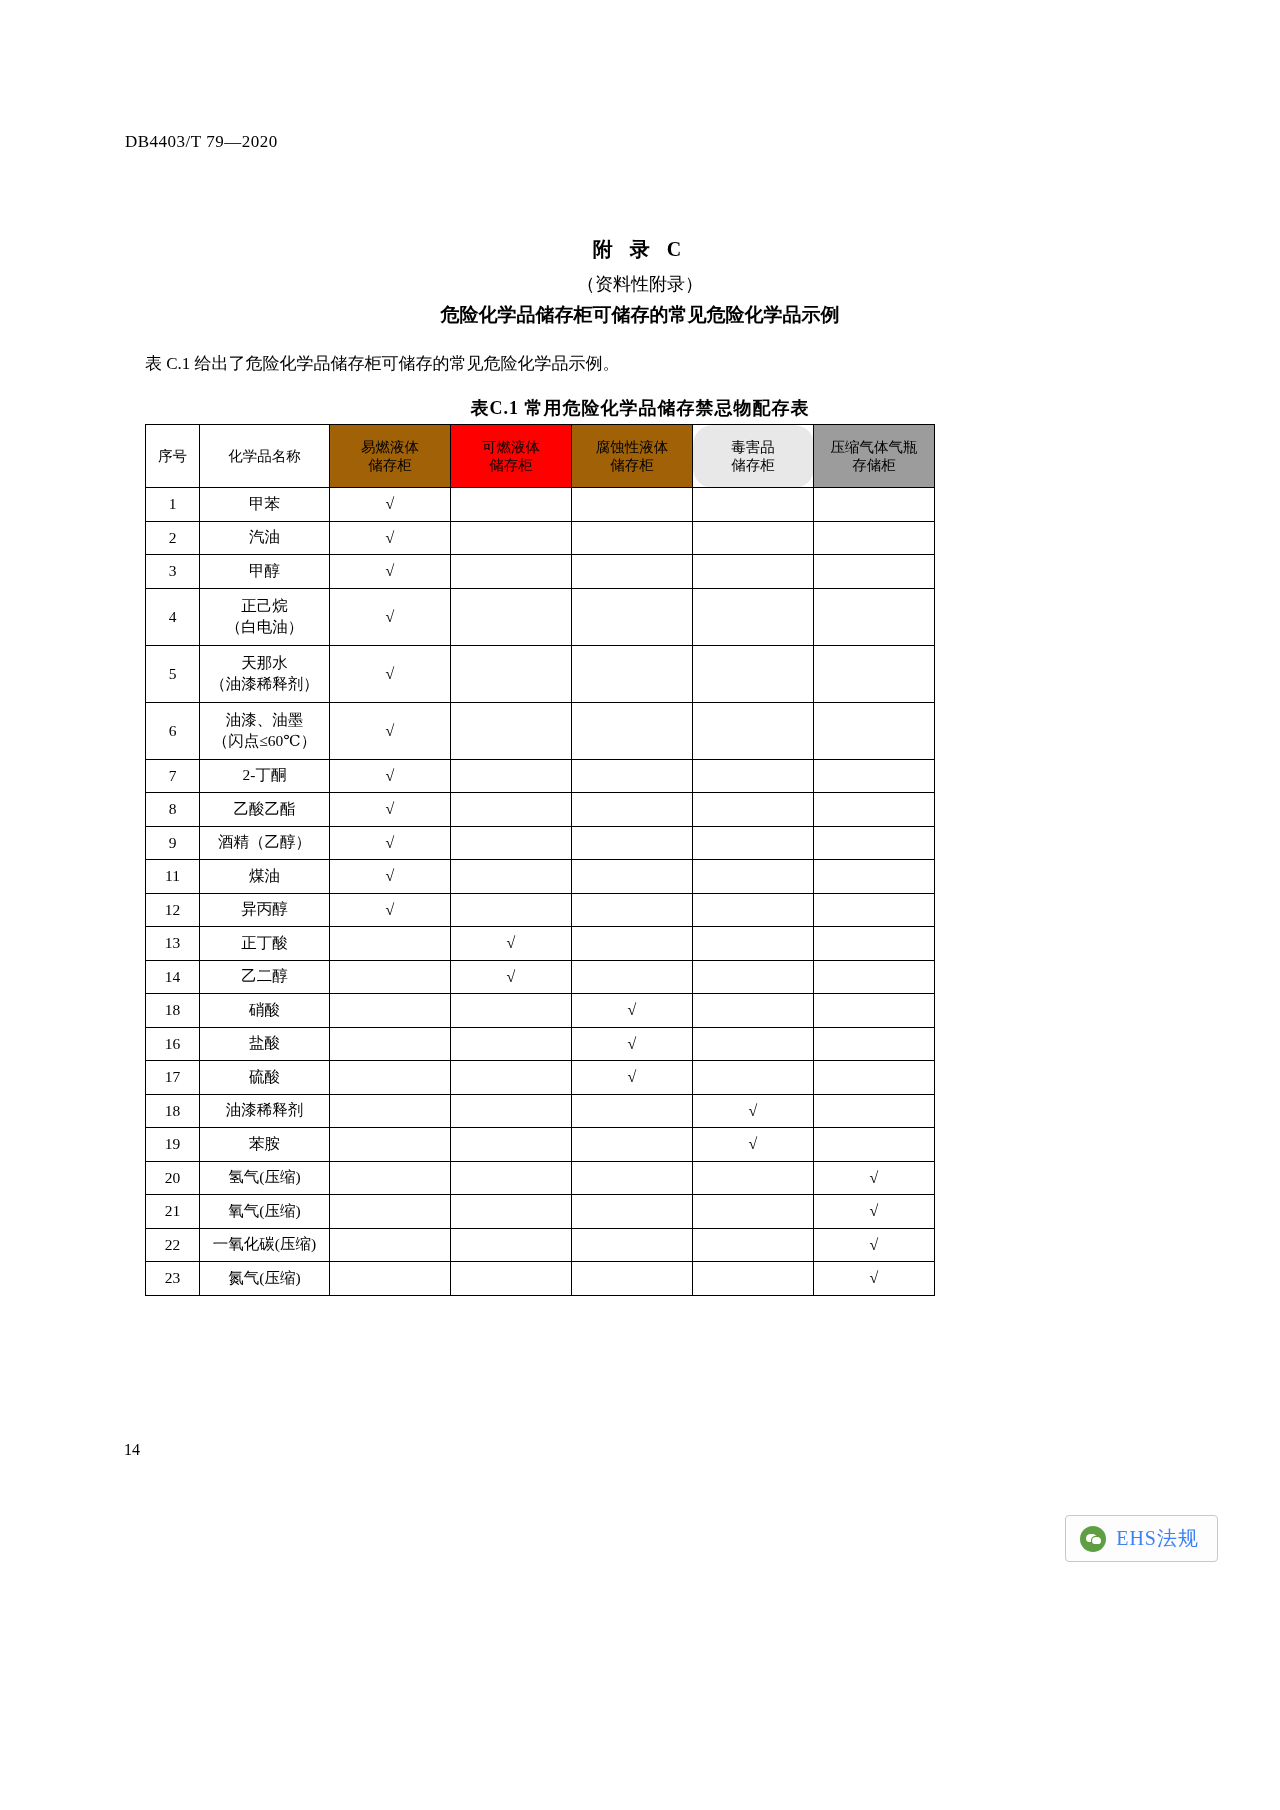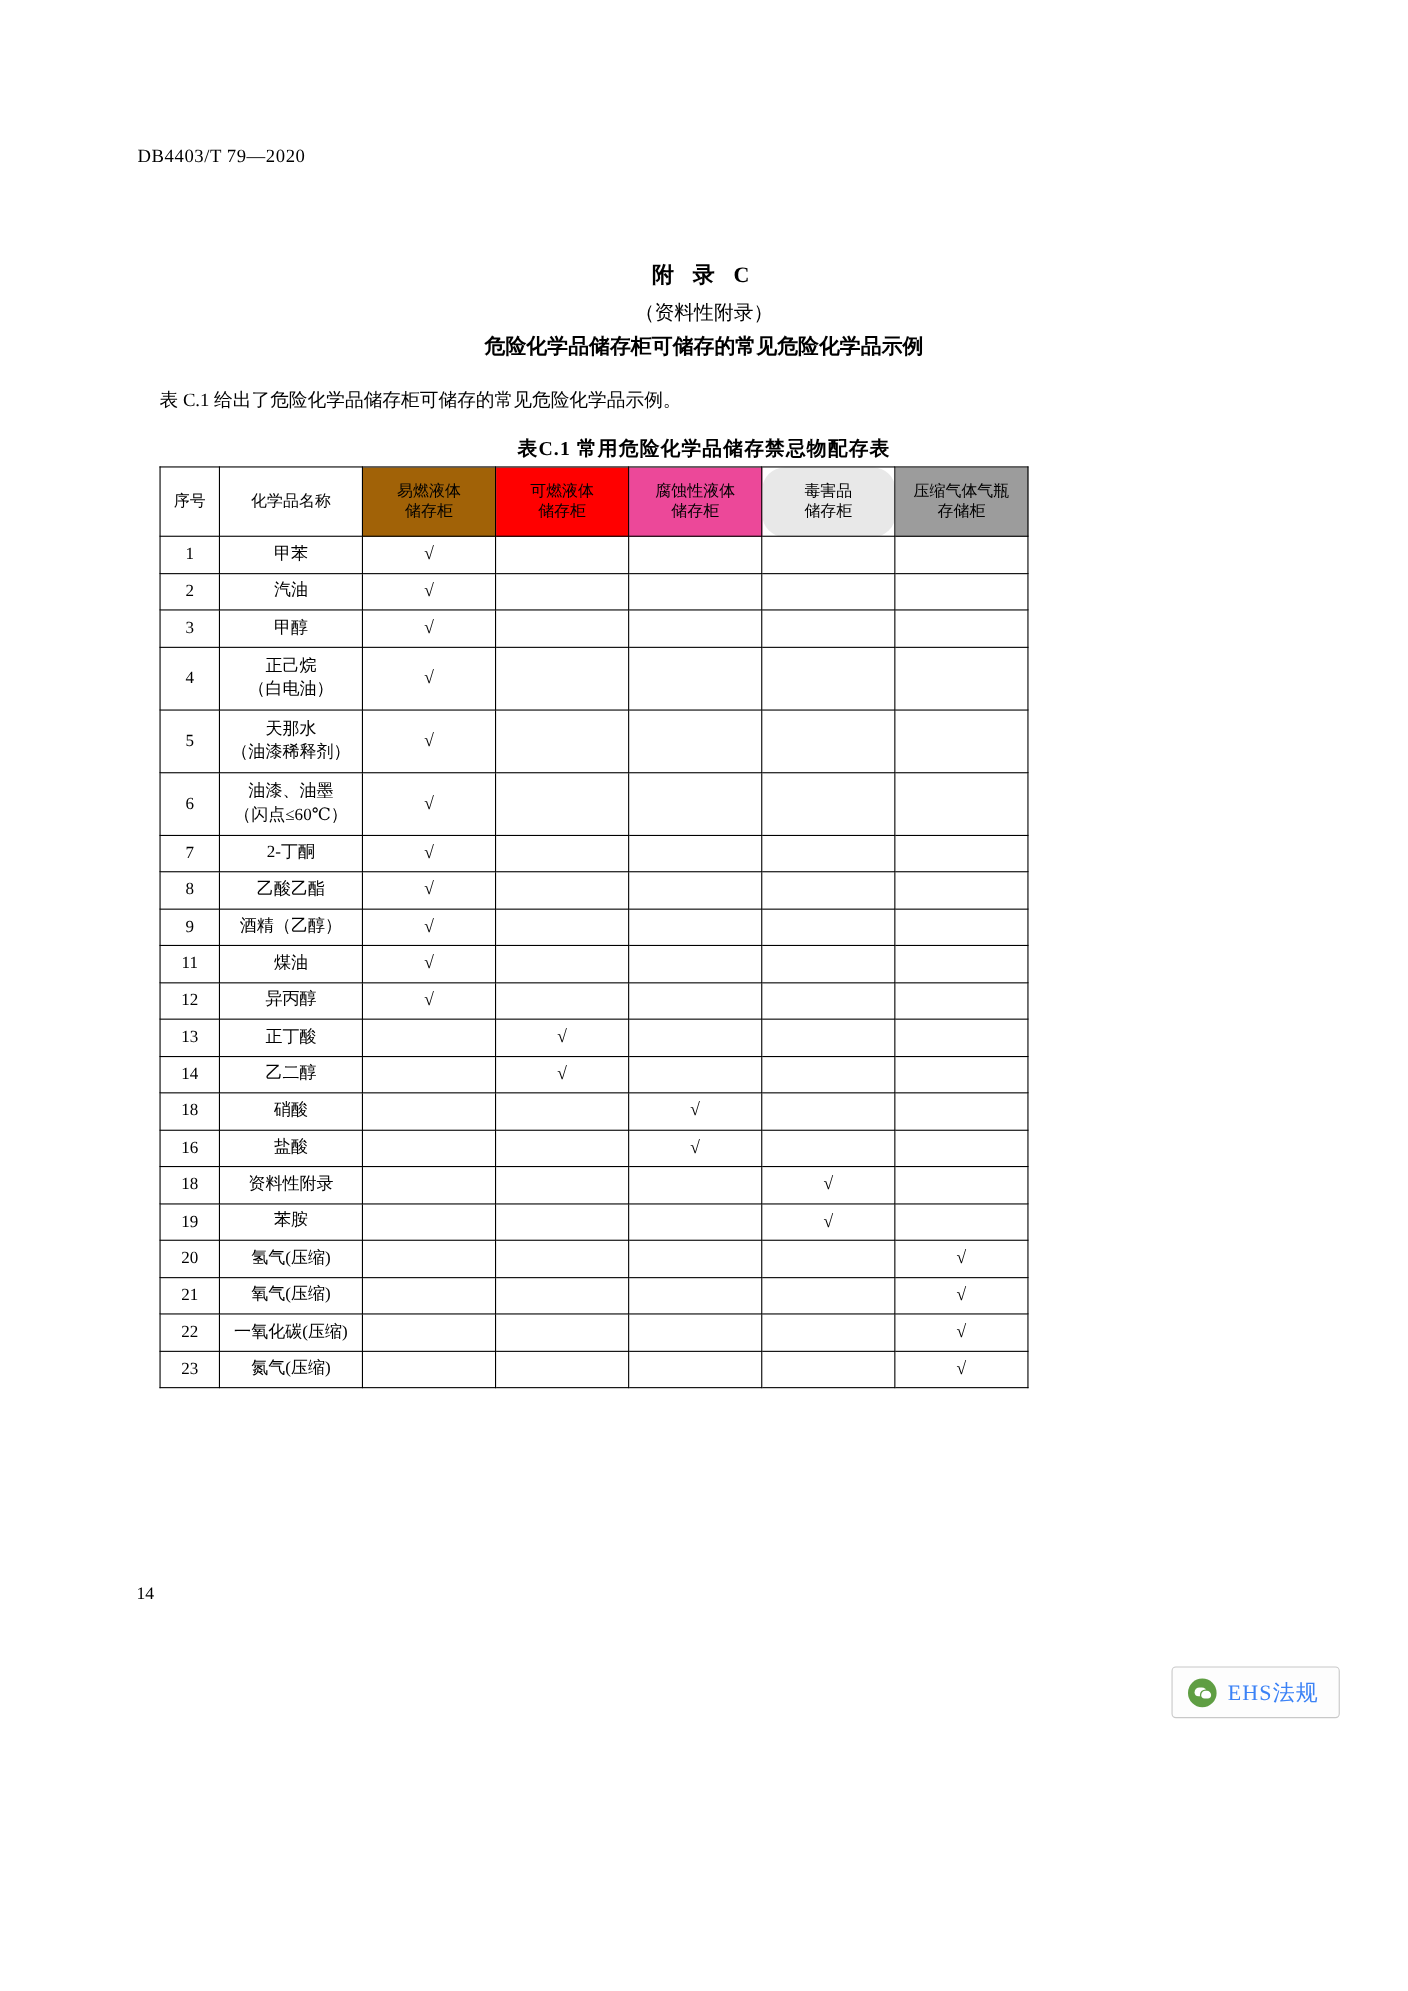--- a/index.html
+++ b/index.html
@@ -100,21 +100,21 @@
     font-size: 15.5px;
   }
   tbody tr.tall td {
     height: 56px;
   }
   .col-no { width: 54px; }
   .col-name { width: 130px; }
   .col-cab { width: 121px; }
   .hd-flam { background: #a16207; }
   .hd-comb { background: #ff0000; }
-  .hd-corr { background: #ec4899; }
+  .hd-corr { background: #a16207; }
   .hd-tox  { background: #e8e8e8; border-radius: 20px; }
   .hd-gas  { background: #9c9c9c; }
   .chk { font-size: 16px; }
   .cell-two-line { line-height: 1.35; }
   .page-number {
     position: absolute;
     left: 124px;
     top: 1441px;
     font-size: 16px;
   }
@@ -380,23 +380,34 @@
           <td class="cell-two-line">
             <div>盐酸</div>
           </td>
           <td></td>
           <td></td>
           <td><span class="chk">√</span></td>
           <td></td>
           <td></td>
         </tr>
         <tr>
+          <td>17</td>
+          <td class="cell-two-line">
+            <div>硫酸</div>
+          </td>
+          <td></td>
+          <td></td>
+          <td><span class="chk">√</span></td>
+          <td></td>
+          <td></td>
+        </tr>
+        <tr>
           <td>18</td>
           <td class="cell-two-line">
-            <div>资料性附录</div>
+            <div>油漆稀释剂</div>
           </td>
           <td></td>
           <td></td>
           <td></td>
           <td><span class="chk">√</span></td>
           <td></td>
         </tr>
         <tr>
           <td>19</td>
           <td class="cell-two-line">

